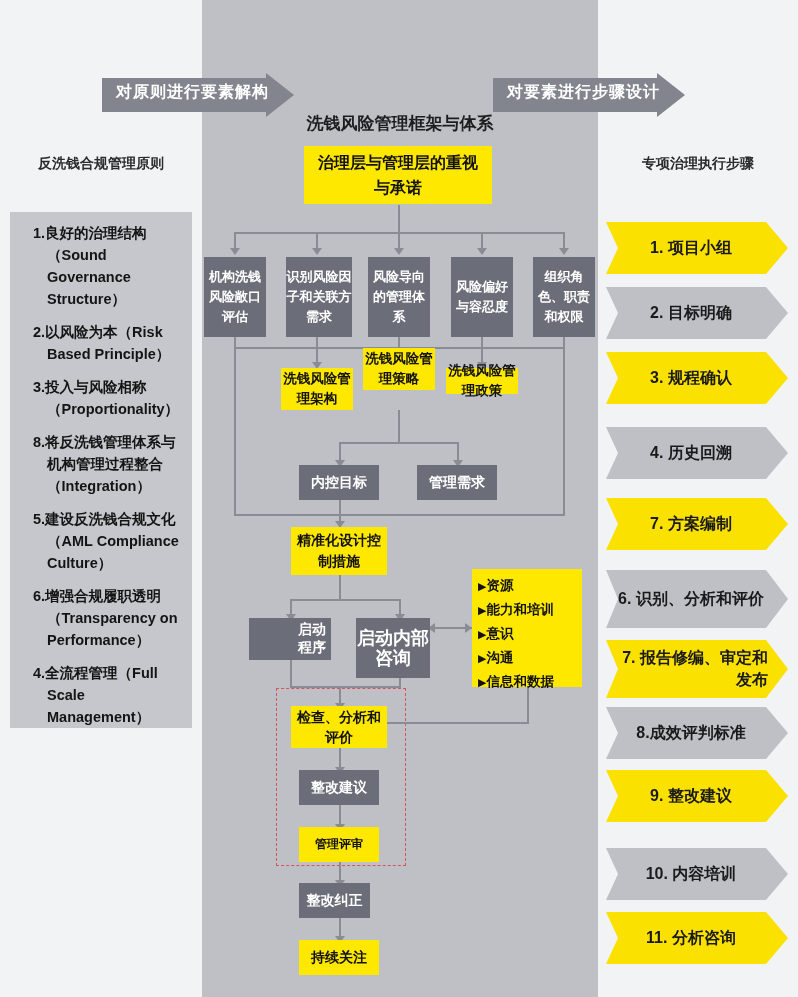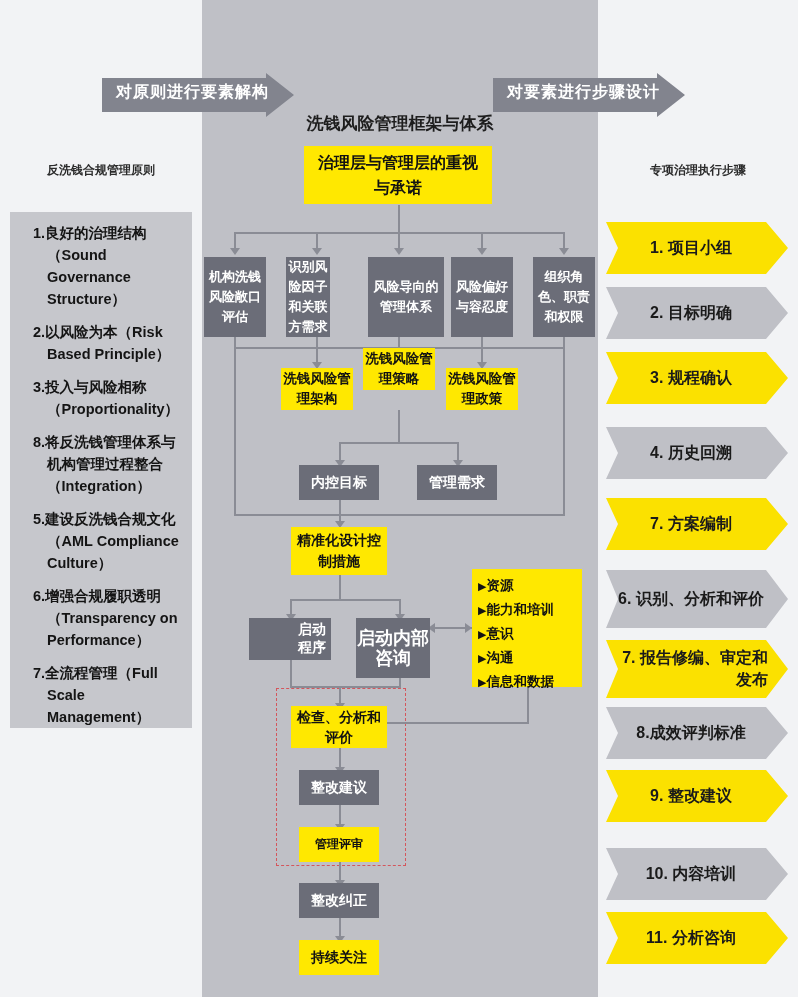--- a/index.html
+++ b/index.html
@@ -50,25 +50,24 @@
     -webkit-clip-path: polygon(0 5px, calc(100% - 28px) 5px, calc(100% - 28px) 0, 100% 50%, calc(100% - 28px) 100%, calc(100% - 28px) calc(100% - 5px), 0 calc(100% - 5px));
     clip-path: polygon(0 5px, calc(100% - 28px) 5px, calc(100% - 28px) 0, 100% 50%, calc(100% - 28px) 100%, calc(100% - 28px) calc(100% - 5px), 0 calc(100% - 5px));
   }
   .banner-1 { left: 102px; top: 73px; width: 192px; height: 44px; }
   .banner-2 { left: 493px; top: 73px; width: 192px; height: 44px; }
 
   
   .col-title {
     position: absolute;
     text-align: center;
-    font-size: 12px;
+    font-size: 14px;
     font-weight: bold;
     color: #2b2b2b;
     line-height: 26px;
-    margin-top: 7px;
   }
   .col-title-left  { left: 8px;  top: 150px; width: 186px; }
   .col-title-right { left: 604px; top: 150px; width: 188px; }
 
   .center-title {
     position: absolute;
     left: 212px; top: 112px; width: 376px;
     text-align: center;
     font-size: 17px;
     font-weight: bold;
@@ -201,21 +200,21 @@
   <div class="center-title">洗钱风险管理框架与体系</div>
   <div class="col-title col-title-right">专项治理执行步骤</div>
 
   <div class="principles">
     <div class="principle">1.良好的治理结构（Sound Governance Structure）</div>
     <div class="principle">2.以风险为本（Risk Based Principle）</div>
     <div class="principle">3.投入与风险相称（Proportionality）</div>
     <div class="principle">8.将反洗钱管理体系与机构管理过程整合（Integration）</div>
     <div class="principle">5.建设反洗钱合规文化（AML Compliance Culture）</div>
     <div class="principle">6.增强合规履职透明（Transparency on Performance）</div>
-    <div class="principle">7.全流程管理（Full Scale Management）</div>
+    <div class="principle">4.全流程管理（Full Scale Management）</div>
   </div>
 
   <div class="ln lnv" style="left:398px; top:205px; height:28px;"></div>
   <div class="ln lnh" style="left:234px; top:232px; width:330px;"></div>
   <div class="ln lnv" style="left:234px; top:232px; height:18px;"></div>
   <div class="ln lnv" style="left:316px; top:232px; height:18px;"></div>
   <div class="ln lnv" style="left:398px; top:232px; height:18px;"></div>
   <div class="ln lnv" style="left:481px; top:232px; height:18px;"></div>
   <div class="ln lnv" style="left:563px; top:232px; height:18px;"></div>
   <div class="arrowhead" style="left:230px; top:248px;"></div>
@@ -277,28 +276,28 @@
   <div class="ln lnv" style="left:339px; top:862px; height:22px;"></div>
   <div class="arrowhead" style="left:335px; top:880px;"></div>
   <div class="ln lnv" style="left:339px; top:918px; height:22px;"></div>
   <div class="arrowhead" style="left:335px; top:936px;"></div>
 
   <div class="dashed-loop"></div>
 
   <div class="node yellow" style="left:304px; top:146px; width:188px; height:58px; font-size:16px; line-height:25px; padding:0 10px;">治理层与管理层的重视与承诺</div>
 
   <div class="node gray" style="left:204px; top:257px; width:62px; height:80px; font-size:13px; line-height:20px;">机构洗钱风险敞口评估</div>
-  <div class="node gray" style="left:286px; top:257px; width:44px; height:80px; font-size:13px; line-height:20px;">识别风险因子和关联方需求</div>
-  <div class="node gray" style="left:368px; top:257px; width:76px; height:80px; font-size:13px; line-height:20px;">风险导向的管理体系</div>
+  <div class="node gray" style="left:286px; top:257px; width:66px; height:80px; font-size:13px; line-height:20px;">识别风险因子和关联方需求</div>
+  <div class="node gray" style="left:368px; top:257px; width:62px; height:80px; font-size:13px; line-height:20px;">风险导向的管理体系</div>
   <div class="node gray" style="left:451px; top:257px; width:62px; height:80px; font-size:13px; line-height:20px;">风险偏好与容忍度</div>
   <div class="node gray" style="left:533px; top:257px; width:62px; height:80px; font-size:13px; line-height:20px;">组织角色、职责和权限</div>
 
   <div class="node yellow" style="left:281px; top:368px; width:72px; height:42px; font-size:13.5px; line-height:20px;">洗钱风险管理架构</div>
   <div class="node yellow" style="left:363px; top:348px; width:72px; height:42px; font-size:13.5px; line-height:20px;">洗钱风险管理策略</div>
-  <div class="node yellow" style="left:446px; top:368px; width:72px; height:42px; font-size:13.5px; line-height:20px;">洗钱风险管理政策</div>
+  <div class="node yellow" style="left:446px; top:368px; width:72px; height:26px; font-size:13.5px; line-height:20px;">洗钱风险管理政策</div>
 
   <div class="node gray" style="left:299px; top:465px; width:80px; height:35px; font-size:14px;">内控目标</div>
   <div class="node gray" style="left:417px; top:465px; width:80px; height:35px; font-size:14px;">管理需求</div>
 
   <div class="node yellow" style="left:291px; top:527px; width:96px; height:48px; font-size:14px; line-height:21px;">精准化设计控制措施</div>
 
   <div class="node gray" style="left:249px; top:618px; width:82px; height:42px; font-size:14px;padding-left:44px;">启动程序</div>
   <div class="node gray" style="left:356px; top:618px; width:74px; height:60px; font-size:18px; line-height:20px;">启动内部咨询</div>
 
   <div class="res-box">
@@ -306,21 +305,21 @@
     <div class="res-item"><span class="tri">▶</span><span>能力和培训</span></div>
     <div class="res-item"><span class="tri">▶</span><span>意识</span></div>
     <div class="res-item"><span class="tri">▶</span><span>沟通</span></div>
     <div class="res-item"><span class="tri">▶</span><span>信息和数据</span></div>
   </div>
 
   <div class="node yellow" style="left:291px; top:706px; width:96px; height:42px; font-size:14px; line-height:20px;">检查、分析和评价</div>
   <div class="node gray" style="left:299px; top:770px; width:80px; height:35px; font-size:14px;">整改建议</div>
   <div class="node yellow" style="left:299px; top:827px; width:80px; height:35px; font-size:12px;">管理评审</div>
 
-  <div class="node gray" style="left:299px; top:883px; width:80px; height:35px; font-size:14px;">整改纠正</div>
+  <div class="node gray" style="left:299px; top:883px; width:71px; height:35px; font-size:14px;">整改纠正</div>
   <div class="node yellow" style="left:299px; top:940px; width:80px; height:35px; font-size:14px;">持续关注</div>
 
   <div class="step yellow" style="top:222px;">1. 项目小组</div>
   <div class="step gray" style="top:287px;">2. 目标明确</div>
   <div class="step yellow" style="top:352px;">3. 规程确认</div>
   <div class="step gray" style="top:427px;">4. 历史回溯</div>
   <div class="step yellow" style="top:498px;">7. 方案编制</div>
   <div class="step gray" style="top:570px; height:58px;">6. 识别、分析和评价</div>
   <div class="step yellow" style="top:640px; height:58px;text-align:right;">7. 报告修编、审定和发布</div>
   <div class="step gray" style="top:707px;">8.成效评判标准</div>

